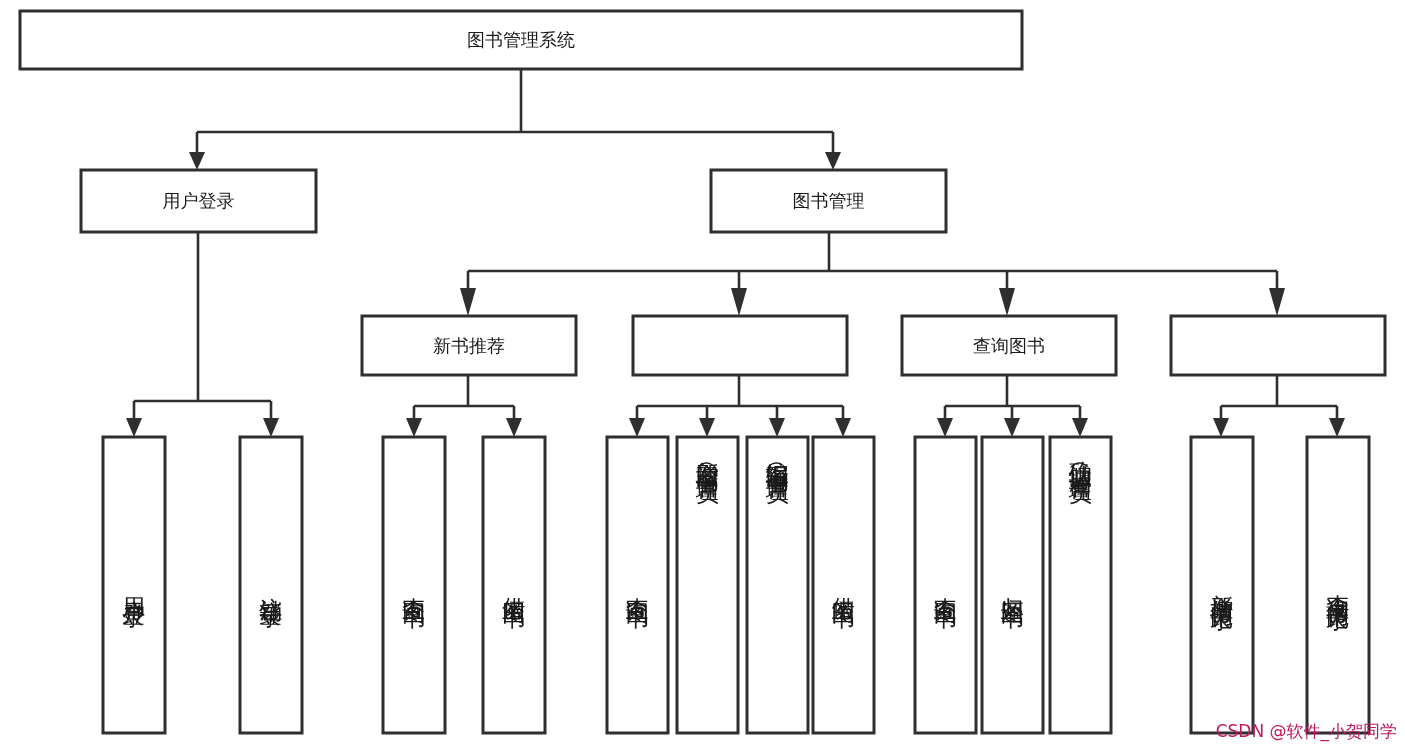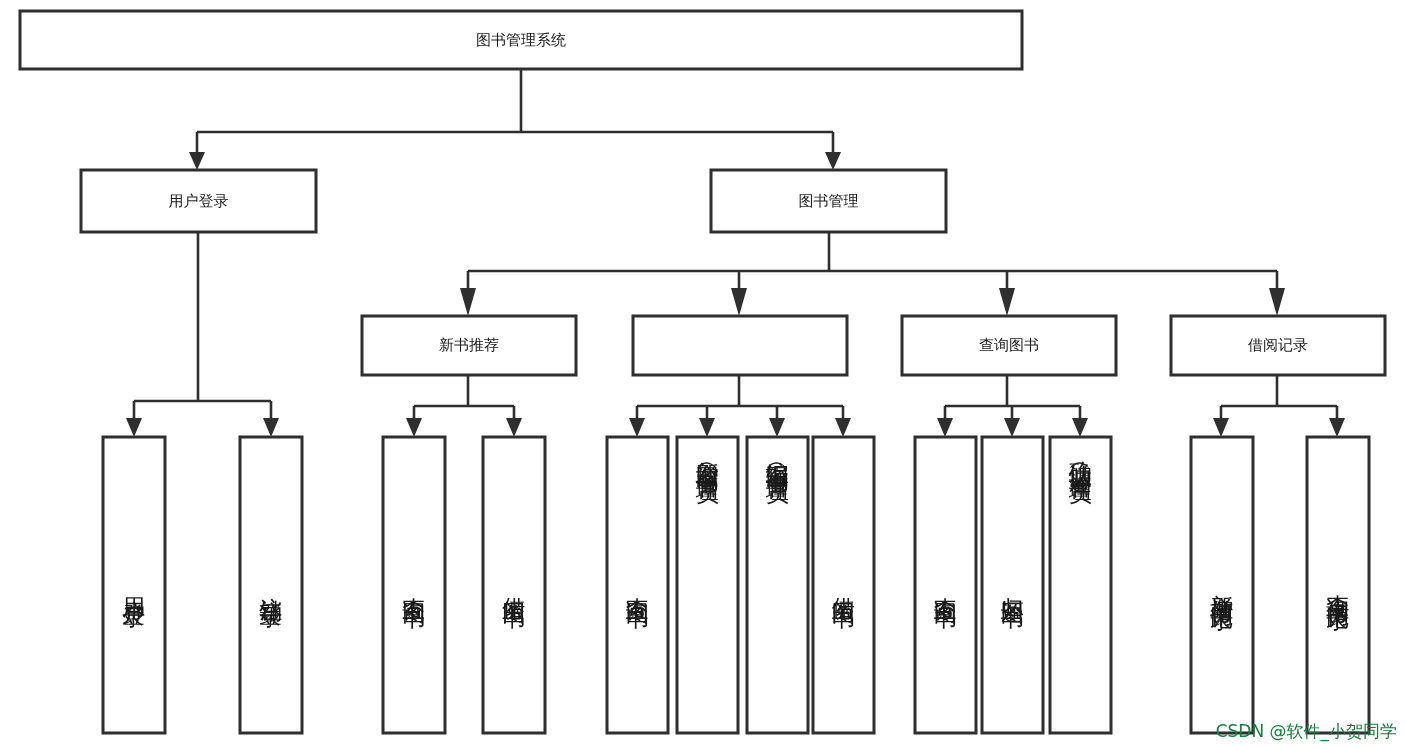--- a/index.html
+++ b/index.html
@@ -62,31 +62,31 @@
   }
   .hlabel-wrap {
     position: absolute;
     display: flex;
     align-items: center;
     justify-content: center;
     pointer-events: none;
   }
   .hlabel-text {
     font-family: Liberation Sans, sans-serif;
-    font-size: 15px;
+    font-size: 18px;
     color: #1a1a1a;
     white-space: nowrap;
   }
   #watermark {
     position: absolute;
     right: 8px;
     bottom: 4px;
     font-family: "DejaVu Sans", "Liberation Sans", sans-serif;
     font-size: 17px;
-    color: #15803d;
+    color: #be185d;
     white-space: nowrap;
     user-select: none;
   }
 </style>
 </head>
 <body>
 
 <div id="diagram-root">
 
   <svg class="diagram-svg" viewBox="0 0 1405 747" xmlns="http://www.w3.org/2000/svg">
@@ -176,23 +176,20 @@
 
   <div class="hlabel-wrap" style="left:362px; top:316px; width:214px; height:59px;">
     <span class="hlabel-text">新书推荐</span>
   </div>
 
 
   <div class="hlabel-wrap" style="left:902px; top:316px; width:214px; height:59px;">
     <span class="hlabel-text">查询图书</span>
   </div>
 
-  <div class="hlabel-wrap" style="left:1171px; top:316px; width:214px; height:59px;">
-    <span class="hlabel-text">借阅记录</span>
-  </div>
 
   <div class="vlabel-wrap" style="left:103px; top:437px; width:62px; height:296px;">
     <span class="vlabel-text">用户登录</span>
   </div>
 
   <div class="vlabel-wrap" style="left:240px; top:437px; width:62px; height:296px;">
     <span class="vlabel-text">注销登录</span>
   </div>
 
   <div class="vlabel-wrap" style="left:383px; top:437px; width:62px; height:296px;">

